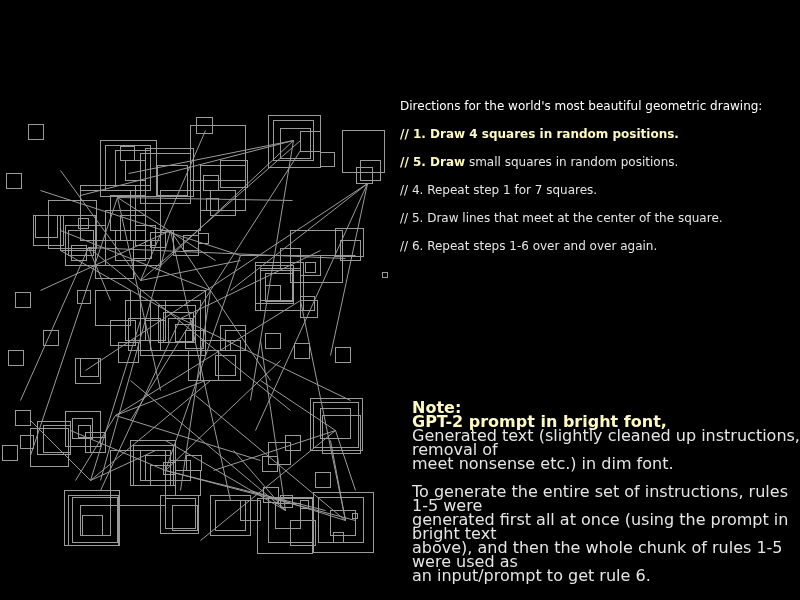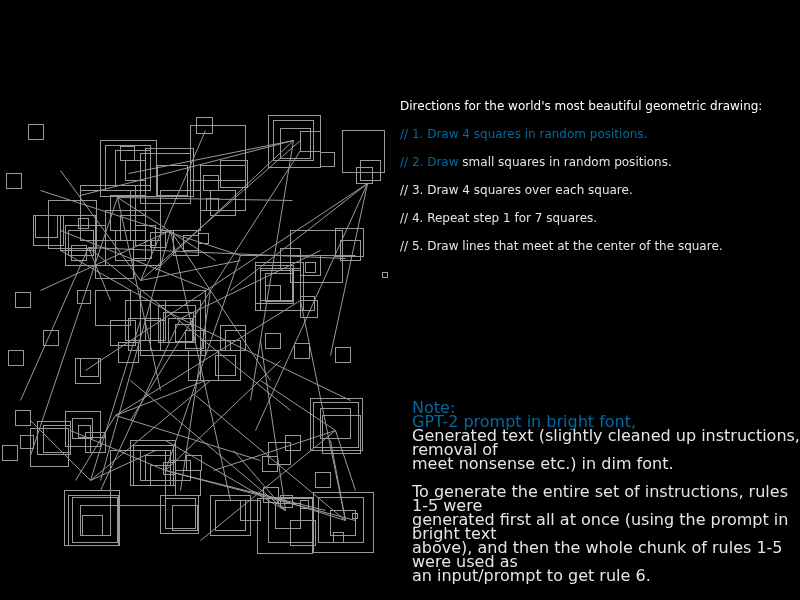--- a/index.html
+++ b/index.html
@@ -35,21 +35,21 @@
     }
     .title {
       color: #ffffff;
       margin: 0 0 14px 0;
       white-space: nowrap;
     }
     .rule {
       margin: 0 0 14px 0;
       white-space: nowrap;
     }
-    .bright { color: #0369a1; }
+    .bright { color: #fef9c3; font-weight: bold; }
     .dim { color: #e5e5e5; }
     .note {
       position: absolute;
       left: 412px;
       top: 401px;
       width: 395px;
       font-family: "DejaVu Sans", sans-serif;
       font-size: 16px;
       line-height: 14px;
       color: #9a9a9a;
@@ -269,30 +269,30 @@
         <rect x="20.5" y="435.5" width="13" height="13" fill="none" stroke="#9a9a9a" stroke-width="1"></rect>
       </g>
   </svg>
 
   <div class="text-panel">
     <div class="title">Directions for the world's most beautiful geometric drawing:</div>
     <div class="rule">
       <span class="bright">// 1. Draw 4 squares in random positions.</span><span class="dim"></span>
     </div>
     <div class="rule">
-      <span class="bright">// 2. Draw</span><span class="dim"> small squares in random positions.</span>
-    </div>
-    <div class="rule">
-      <span class="bright"></span><span class="dim">// 3. Draw 4 squares over each square.</span>
+      <span class="bright">// 5. Draw</span><span class="dim"> small squares in random positions.</span>
     </div>
     <div class="rule">
       <span class="bright"></span><span class="dim">// 4. Repeat step 1 for 7 squares.</span>
     </div>
     <div class="rule">
       <span class="bright"></span><span class="dim">// 5. Draw lines that meet at the center of the square.</span>
+    </div>
+    <div class="rule">
+      <span class="bright"></span><span class="dim">// 6. Repeat steps 1-6 over and over again.</span>
     </div>
   </div>
 
   <div class="note">
     <p class="bright">Note:</p>
     <p class="bright">GPT-2 prompt in bright font,</p>
     <p class="dim">Generated text (slightly cleaned up instructions, removal of</p>
     <p class="dim">meet nonsense etc.) in dim font.</p>
     <div class="gap"></div>
     <p class="dim">To generate the entire set of instructions, rules 1-5 were</p>

